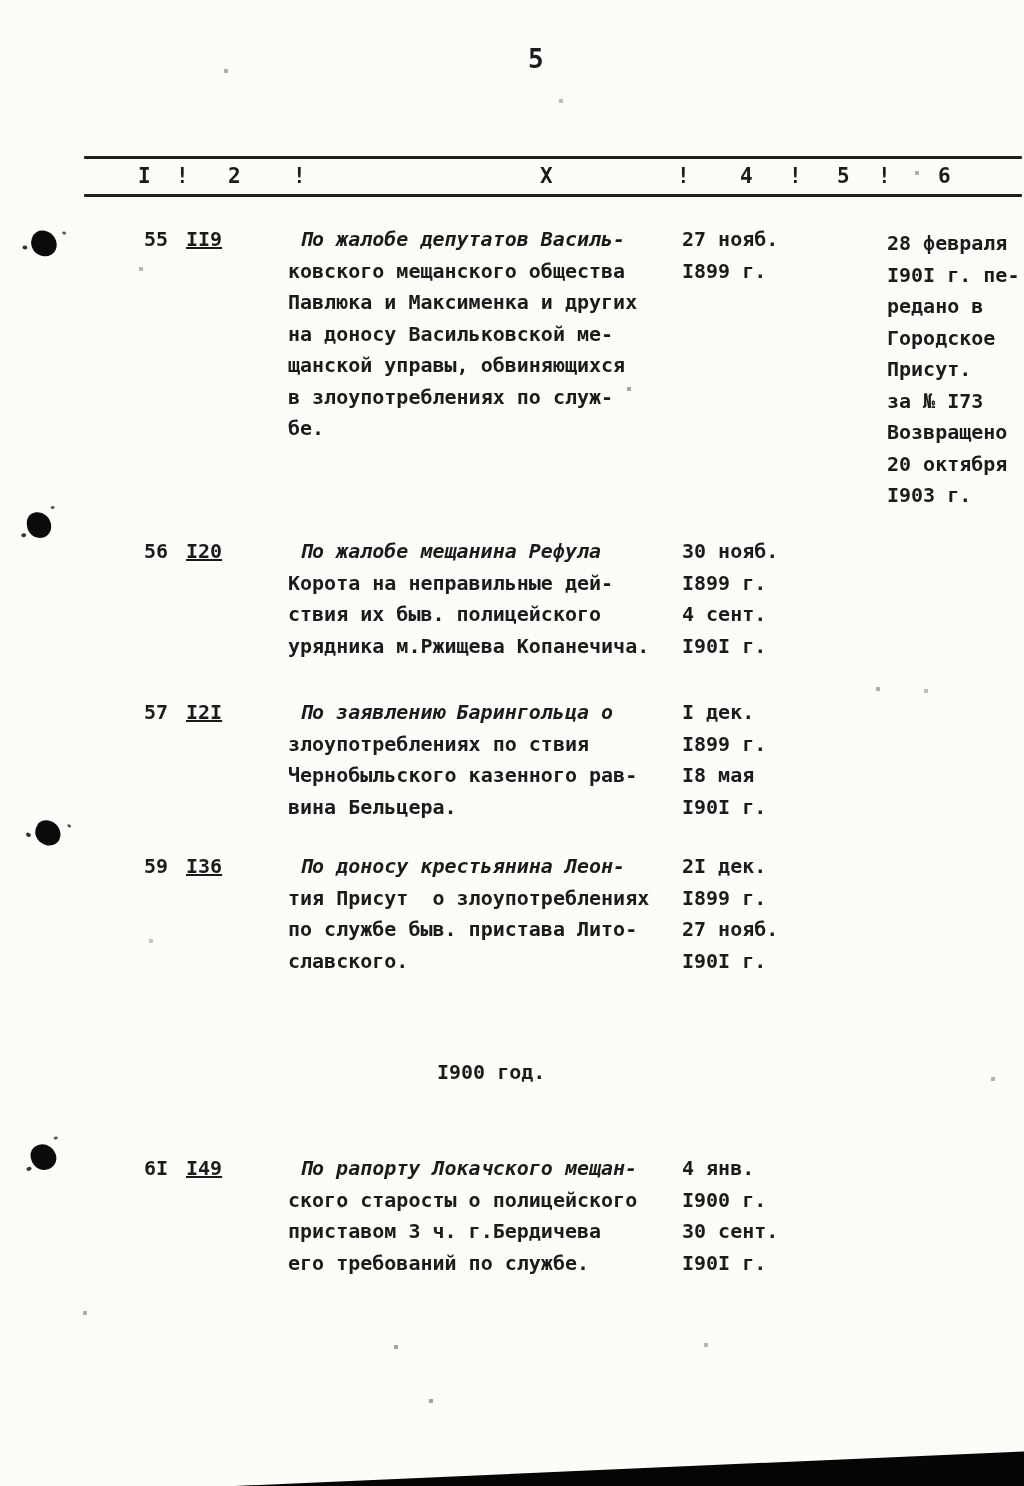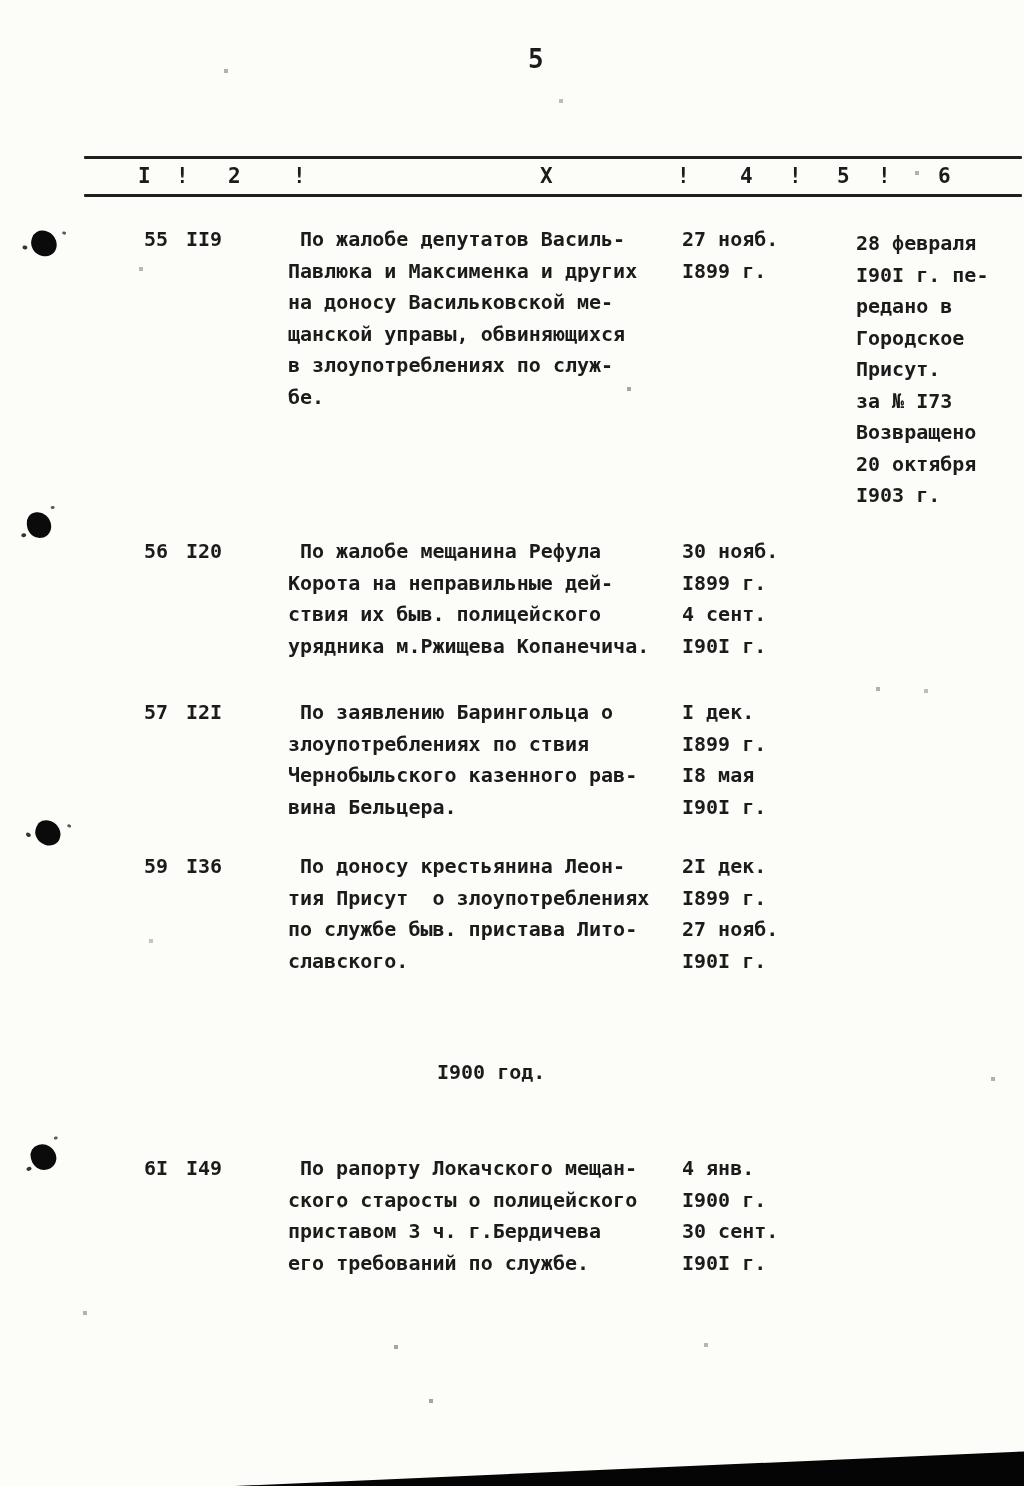--- a/index.html
+++ b/index.html
@@ -24,25 +24,25 @@
   
   .rule{position:absolute;left:84px;width:938px;height:3px;background:#1f1f1f;border-radius:1px;}
   .rule-top{top:156px;}
   .rule-bottom{top:194px;}
   
   .hcell{position:absolute;top:162px;font-size:21px;line-height:28px;}
   
   .entry{position:absolute;left:0;width:1024px;}
   .cell{position:absolute;top:0;}
   .num{left:112px;margin-left:32px;}
-  .file{left:186px;}
+  .file{left:186px;text-decoration:underline;}
   .desc{left:288px;}
-  .desc .line:first-child{padding-left:12px;}
+  .desc .line:first-child{padding-left:12px;font-style:italic;}
   .dates{left:682px;}
-  .notes{left:856px;top:4px;}
+  .notes{left:887px;top:4px;}
   
   .section-heading{position:absolute;left:437px;top:1046px;margin-top:11px;}
   
   .blot{
     position:absolute;
     background:#0b0b0b;
     border-radius:46% 62% 50% 58%;
   }
   .blot::before{
     content:"";position:absolute;left:-7px;top:19px;width:5px;height:4px;
@@ -101,20 +101,21 @@
     <span class="hcell" style="left:837px">5</span>
     <span class="hcell" style="left:878px">!</span>
     <span class="hcell" style="left:938px">6</span>
   </div>
 
   <div class="entry" style="top:224px">
     <div class="cell num line">55</div>
     <div class="cell file line">II9</div>
     <div class="cell desc">
         <div class="line">По жалобе депутатов Василь-</div>
+        <div class="line">ковского мещанского общества</div>
         <div class="line">Павлюка и Максименка и других</div>
         <div class="line">на доносу Васильковской ме-</div>
         <div class="line">щанской управы, обвиняющихся</div>
         <div class="line">в злоупотреблениях по служ-</div>
         <div class="line">бе.</div>
       </div>
     <div class="cell dates">
         <div class="line">27 нояб.</div>
         <div class="line">I899 г.</div>
       </div>

